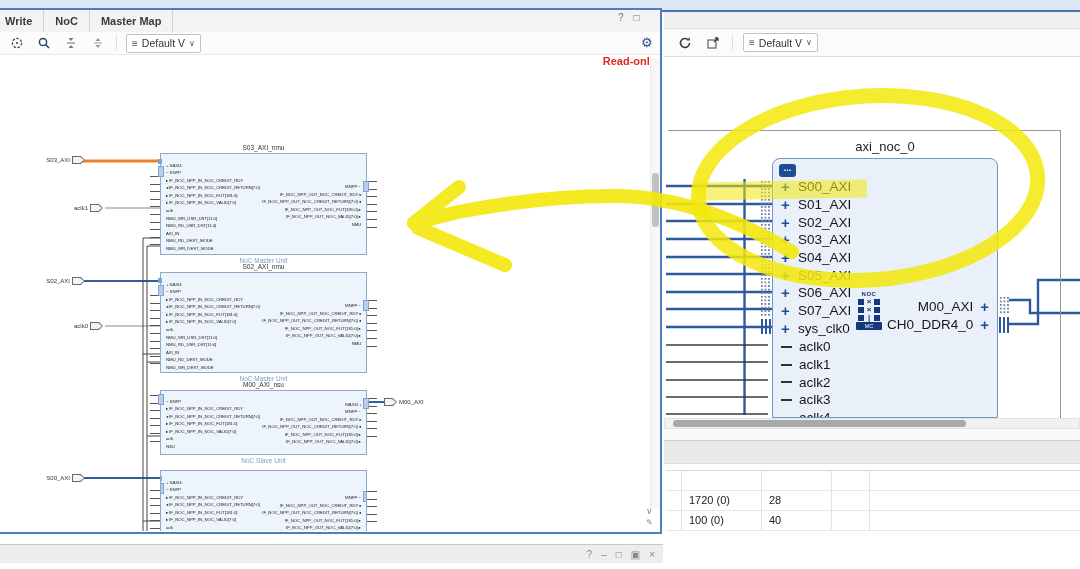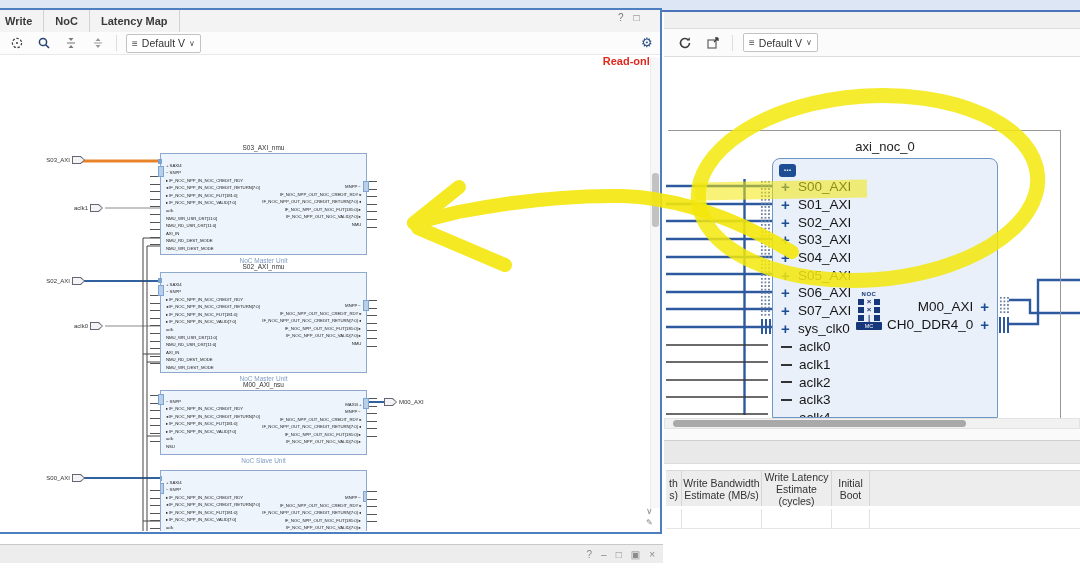--- a/index.html
+++ b/index.html
@@ -254,58 +254,52 @@
   </div>
   <div class="nl-mc">MC</div>
 </div>
 
 <div class="abs" id="rw-hscroll">
   <div id="rw-hthumb"></div>
 </div>
 <div class="abs" id="rw-band1"></div>
 <div class="abs" id="rw-band2"></div>
 <div class="abs" id="rw-table">
-  <div class="thead">
-      <div class="th c0">
-        <div>th</div>
-        <div>s)</div>
-      </div>
-      <div class="th c1">
-        <div>Write Bandwidth</div>
-        <div>Estimate (MB/s)</div>
-      </div>
-      <div class="th c2">
-        <div>Write Latency</div>
-        <div>Estimate (cycles)</div>
-      </div>
-      <div class="th c3">
-        <div>Initial</div>
-        <div>Boot</div>
-      </div>
-    </div>
   <div>
       <div class="tr">
         <div class="td c0"></div>
         <div class="td c1"></div>
         <div class="td c2"></div>
         <div class="td c3"></div>
       </div>
+      <div class="tr">
+        <div class="td c0"></div>
+        <div class="td c1">1720 (0)</div>
+        <div class="td c2">28</div>
+        <div class="td c3"></div>
+      </div>
+      <div class="tr">
+        <div class="td c0"></div>
+        <div class="td c1">100 (0)</div>
+        <div class="td c2">40</div>
+        <div class="td c3"></div>
+      </div>
     </div>
 </div>
 
 <div class="abs" id="lw-frame"></div>
 <div class="abs" id="lw-tabs">
     <span class="tab">
       <span>Write</span>
     </span>
     <span class="tab">
       <span>NoC</span>
     </span>
     <span class="tab">
-      <span>Latency Map</span>
+      <span>Master Map</span>
     </span>
   </div>
 <div class="abs" id="lw-wbtns">
   <span>?</span>
   <span>□</span>
 </div>
 <div class="abs" id="lw-toolbar">
   <span class="tbicon">
     <svg width="14" height="14" viewBox="0 0 14 14">
         <circle cx="7" cy="7" r="4.6" fill="none" stroke="#3c3c3c" stroke-width="1.2" stroke-dasharray="2.4 1.7"></circle>

